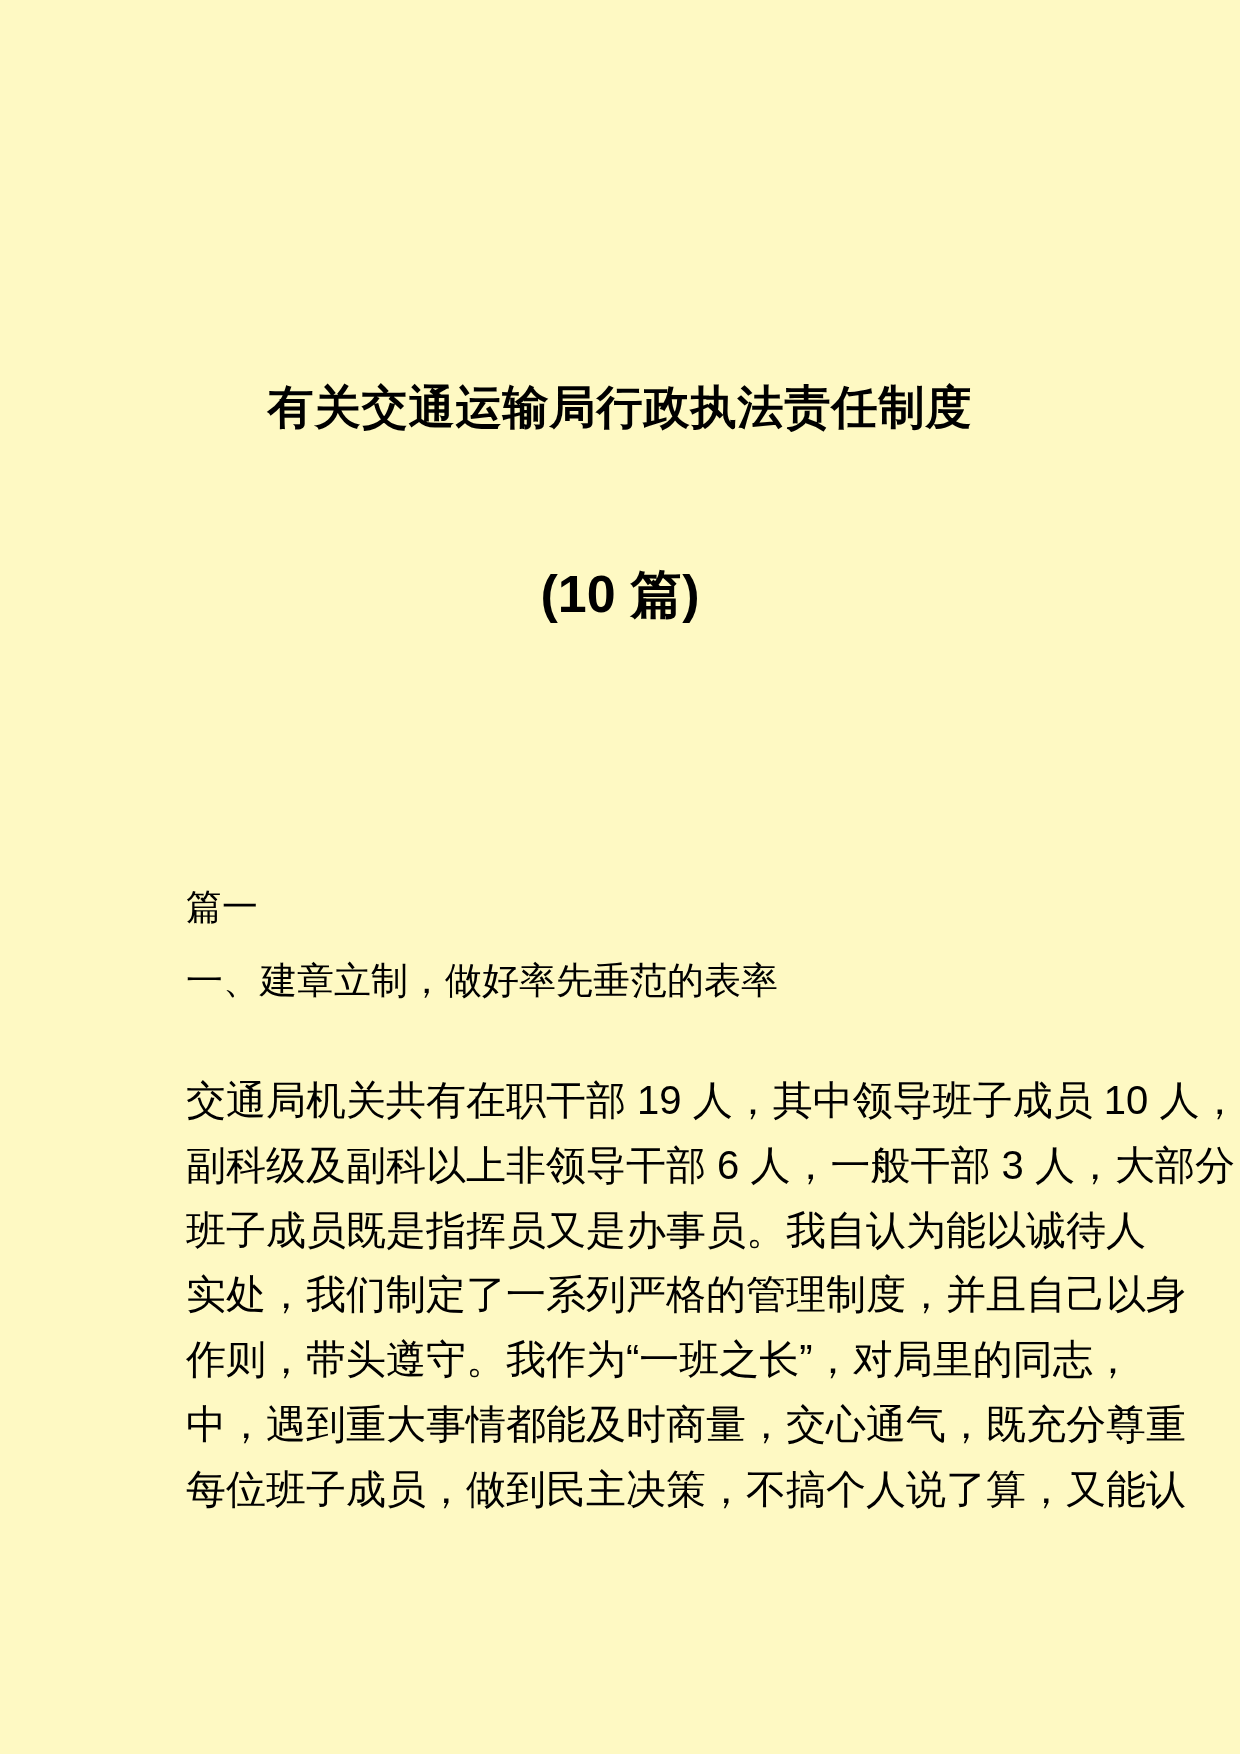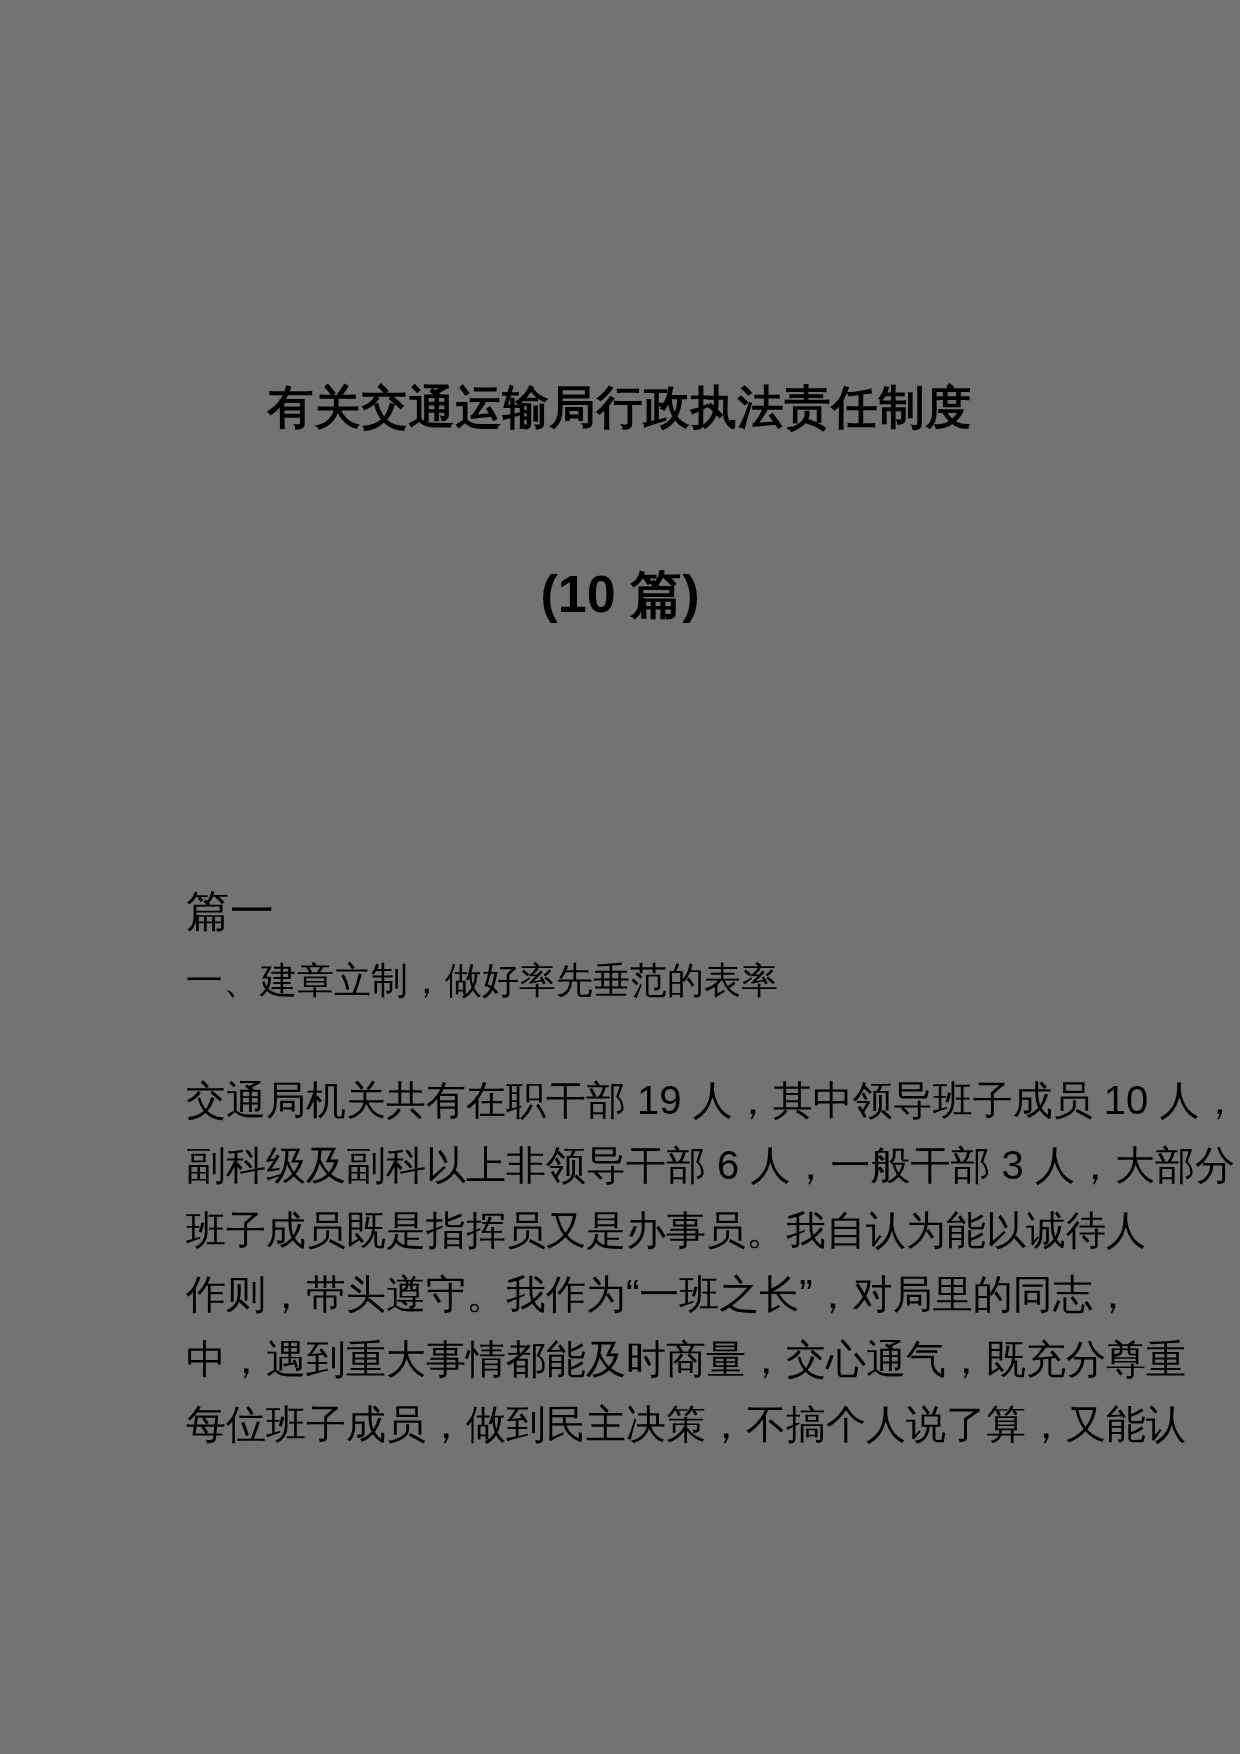--- a/index.html
+++ b/index.html
@@ -4,21 +4,21 @@
 <style>
   html, body {
     margin: 0;
     padding: 0;
     background: #ffffff;
   }
   .page {
     position: relative;
     width: 1240px;
     height: 1754px;
-    background: #737373;
+    background: #fef9c3;
     color: #000000;
     font-family: "Liberation Sans", sans-serif;
     overflow: hidden;
   }
   .doc-title {
     position: absolute;
     top: 382px;
     left: 0;
     width: 1240px;
     text-align: center;
@@ -36,21 +36,21 @@
     text-align: center;
     font-size: 52px;
     font-weight: bold;
     line-height: 1.1;
     white-space: nowrap;
   }
   .section-label {
     position: absolute;
     top: 886px;
     left: 186px;
-    font-size: 44px;
+    font-size: 36px;
     font-weight: normal;
     line-height: 1.15;
   }
   .section-heading {
     position: absolute;
     top: 960px;
     left: 186px;
     font-size: 37px;
     font-weight: normal;
     line-height: 1.15;
@@ -85,18 +85,19 @@
   <div class="doc-subtitle">(10 篇)</div>
 
   <div class="section-label">篇一</div>
 
   <div class="section-heading">一、建章立制，做好率先垂范的表率</div>
 
   <div class="body-paragraph">
     <div class="body-line">交通局机关共有在职干部 19 人，其中领导班子成员 10 人，</div>
     <div class="body-line">副科级及副科以上非领导干部 6 人，一般干部 3 人，大部分</div>
     <div class="body-line">班子成员既是指挥员又是办事员。我自认为能以诚待人</div>
+    <div class="body-line">实处，我们制定了一系列严格的管理制度，并且自己以身</div>
     <div class="body-line">作则，带头遵守。我作为“一班之长”，对局里的同志，</div>
     <div class="body-line">中，遇到重大事情都能及时商量，交心通气，既充分尊重</div>
     <div class="body-line">每位班子成员，做到民主决策，不搞个人说了算，又能认</div>
   </div>
 
 </div>
 
 </body></html>

